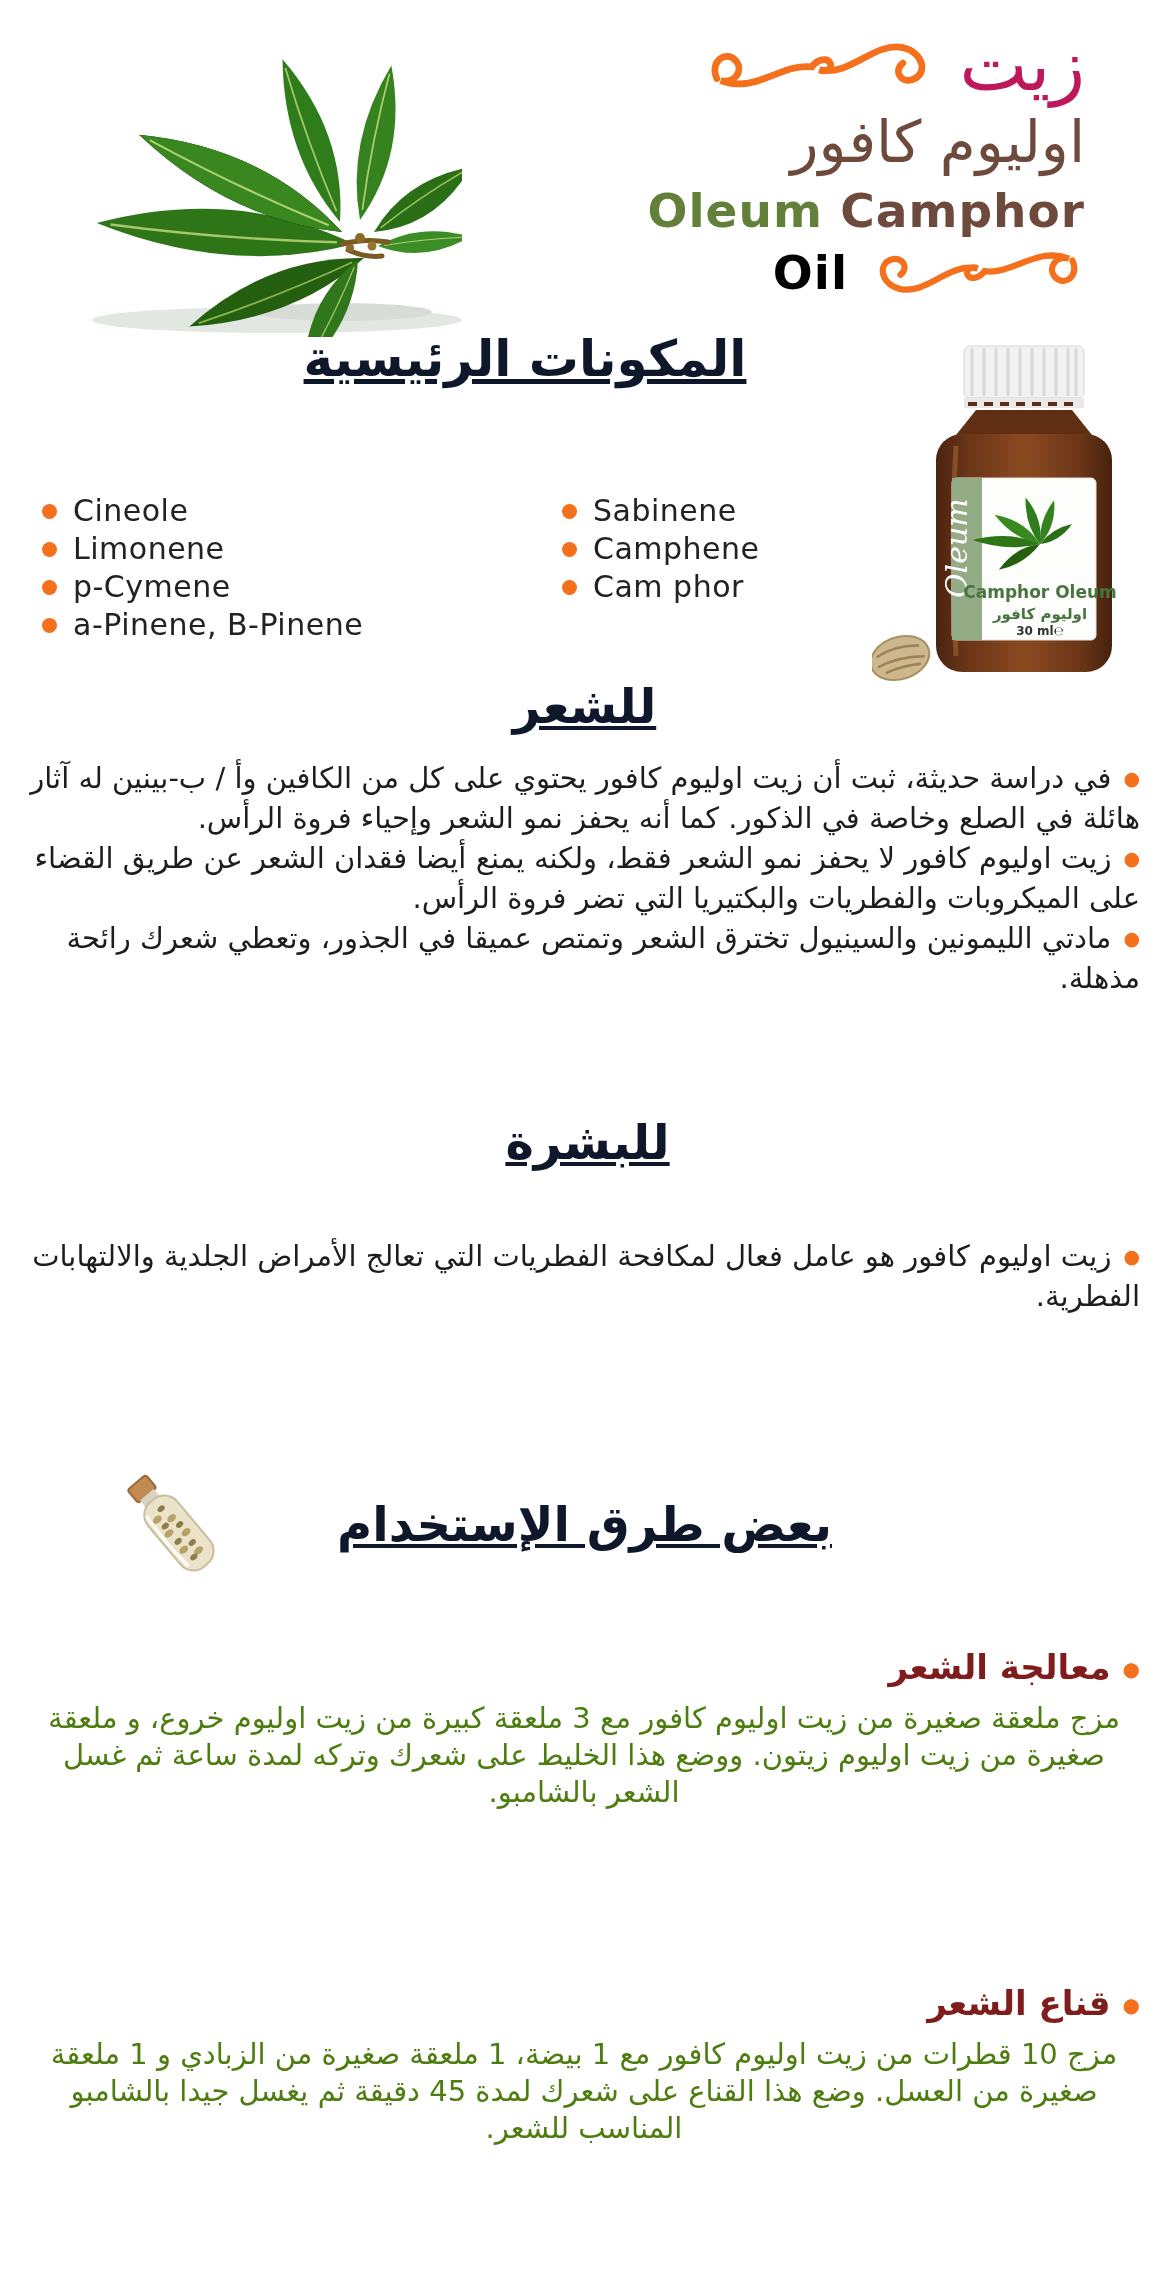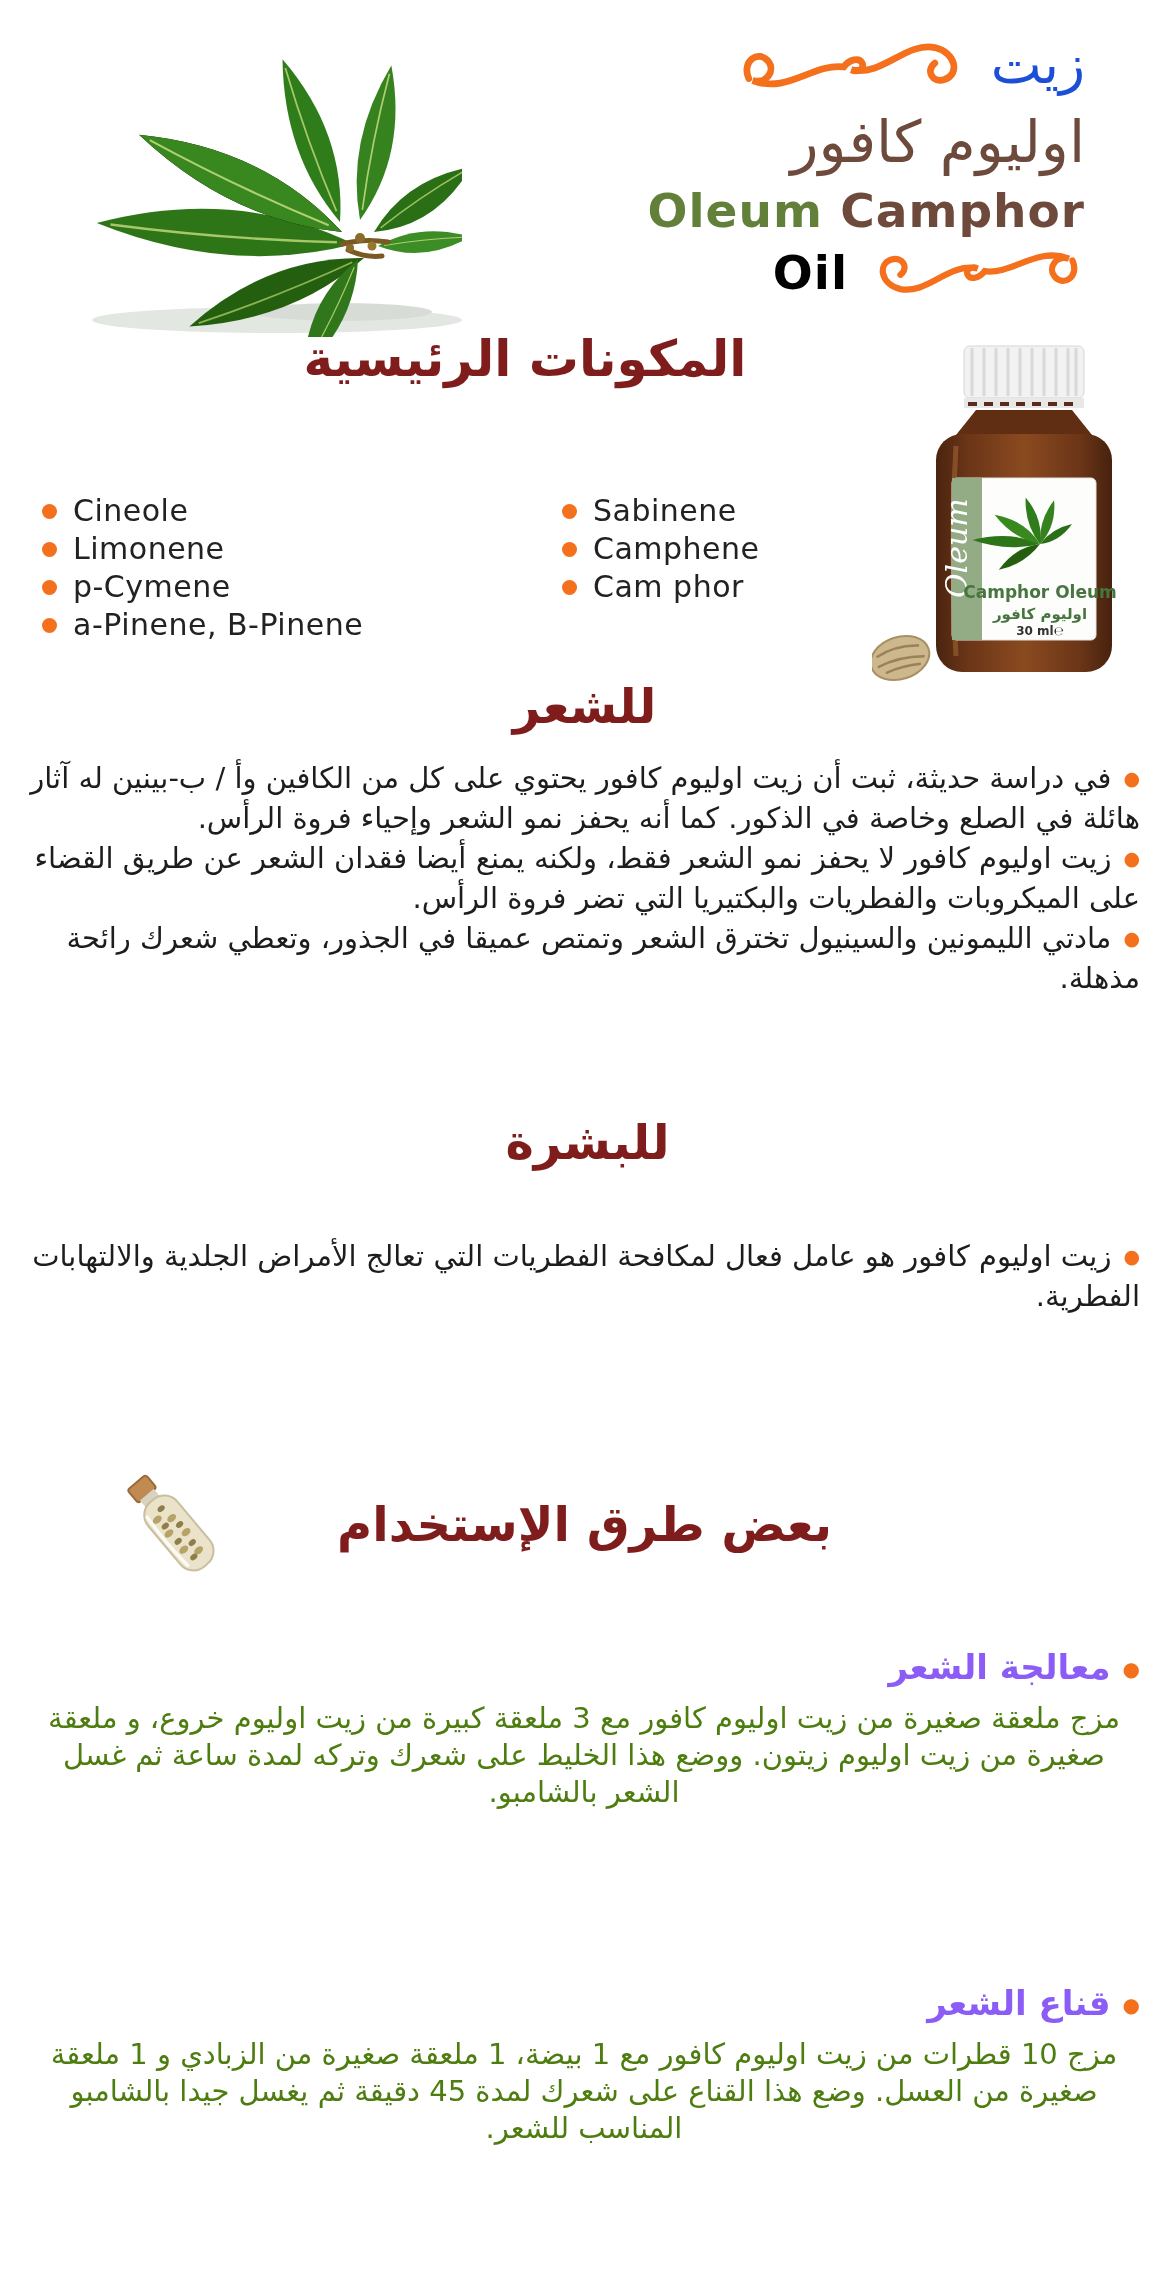--- a/index.html
+++ b/index.html
@@ -5,29 +5,29 @@
   * { margin:0; padding:0; box-sizing:border-box; }
   html,body { background:#ffffff; }
   .page {
     position:relative; width:1169px; height:2296px; background:#ffffff;
     font-family:"DejaVu Sans","Liberation Sans",sans-serif; overflow:hidden;
   }
   
   .leaves-wrap { position:absolute; top:32px; left:42px; width:420px; height:305px; }
   .title-block { position:absolute; top:26px; left:520px; width:565px; text-align:right; }
   .title-row { display:flex; justify-content:flex-end; align-items:center; gap:22px; }
-  .t-ar1 { font-size:54px; color:#1d4ed8; line-height:78px; direction:rtl; }
+  .t-ar1 { font-size:72px; color:#be185d; line-height:78px; direction:rtl; }
   .t-ar2 { font-size:58px; color:#6d4a3c; line-height:76px; direction:rtl; letter-spacing:0; }
   .t-en  { font-size:47px; line-height:62px; font-weight:bold; letter-spacing:1px; }
   .t-en .green { color:#62803a; }
   .t-en .brown { color:#6d4a3c; }
   .swirl { width:235px; height:62px; }
   .swirl-sm { width:215px; height:58px; }
   
-  .h-orange { position:absolute; color:#7f1d1d; font-weight:bold; direction:rtl; text-align:center; }
+  .h-orange { position:absolute; color:#0f172a; font-weight:bold; direction:rtl; text-align:center;text-decoration:underline; }
   .h-ingredients { top:330px; left:0; width:1050px; font-size:50px; }
   .h-hair { top:678px; left:0; width:1169px; font-size:48px; }
   .h-skin { top:1114px; left:0; width:1159px; font-size:48px;padding-left:16px; }
   .h-usage { top:1496px; left:0; width:1169px; font-size:48px; }
   
   .ing-cols { position:absolute; top:446px; left:42px; width:840px; display:flex;margin-top:46px; }
   .ing-list { list-style:none; }
   .ing-col-left  { width:520px; }
   .ing-col-right { width:320px; }
   .ing-list li {
@@ -41,21 +41,21 @@
   .bullets { position:absolute; left:28px; width:1112px; direction:rtl; text-align:right;
              font-size:29px; line-height:37px; color:#1d1d1d; }
   .bullets p { margin-bottom:3px; }
   .bullets p::before { content:"●"; color:#f4701d; font-size:19px; margin-left:12px;
                        position:relative; top:-3px; }
   .hair-bullets { top:760px; }
   .skin-bullets { top:1238px; }
   
   .vial-wrap { position:absolute; top:1458px; left:108px; width:132px; height:132px; }
   .sub-green { position:absolute; left:28px; width:1112px; direction:rtl; text-align:right;
-               font-size:34px; line-height:42px; color:#8b5cf6; font-weight:bold; }
+               font-size:34px; line-height:42px; color:#7f1d1d; font-weight:bold; }
   .sub-green::before { content:"●"; color:#f4701d; font-size:20px; margin-left:12px;
                        position:relative; top:-3px; }
   .sub-1 { top:1646px; }
   .sub-2 { top:1982px; }
   .par-center { position:absolute; left:28px; width:1112px; direction:rtl; text-align:center;
                 font-size:29px; line-height:37px; color:#4d7c0f; }
   .par-1 { top:1700px; }
   .par-2 { top:2036px; }
 </style>
 </head>

